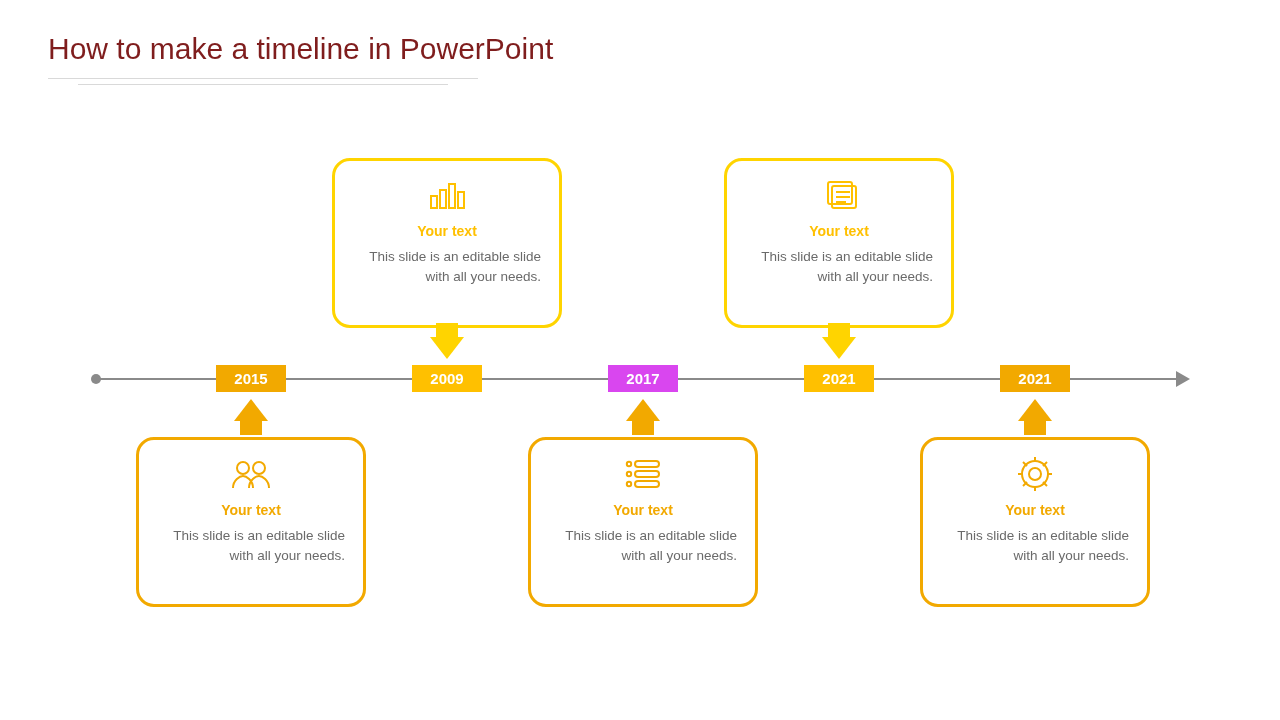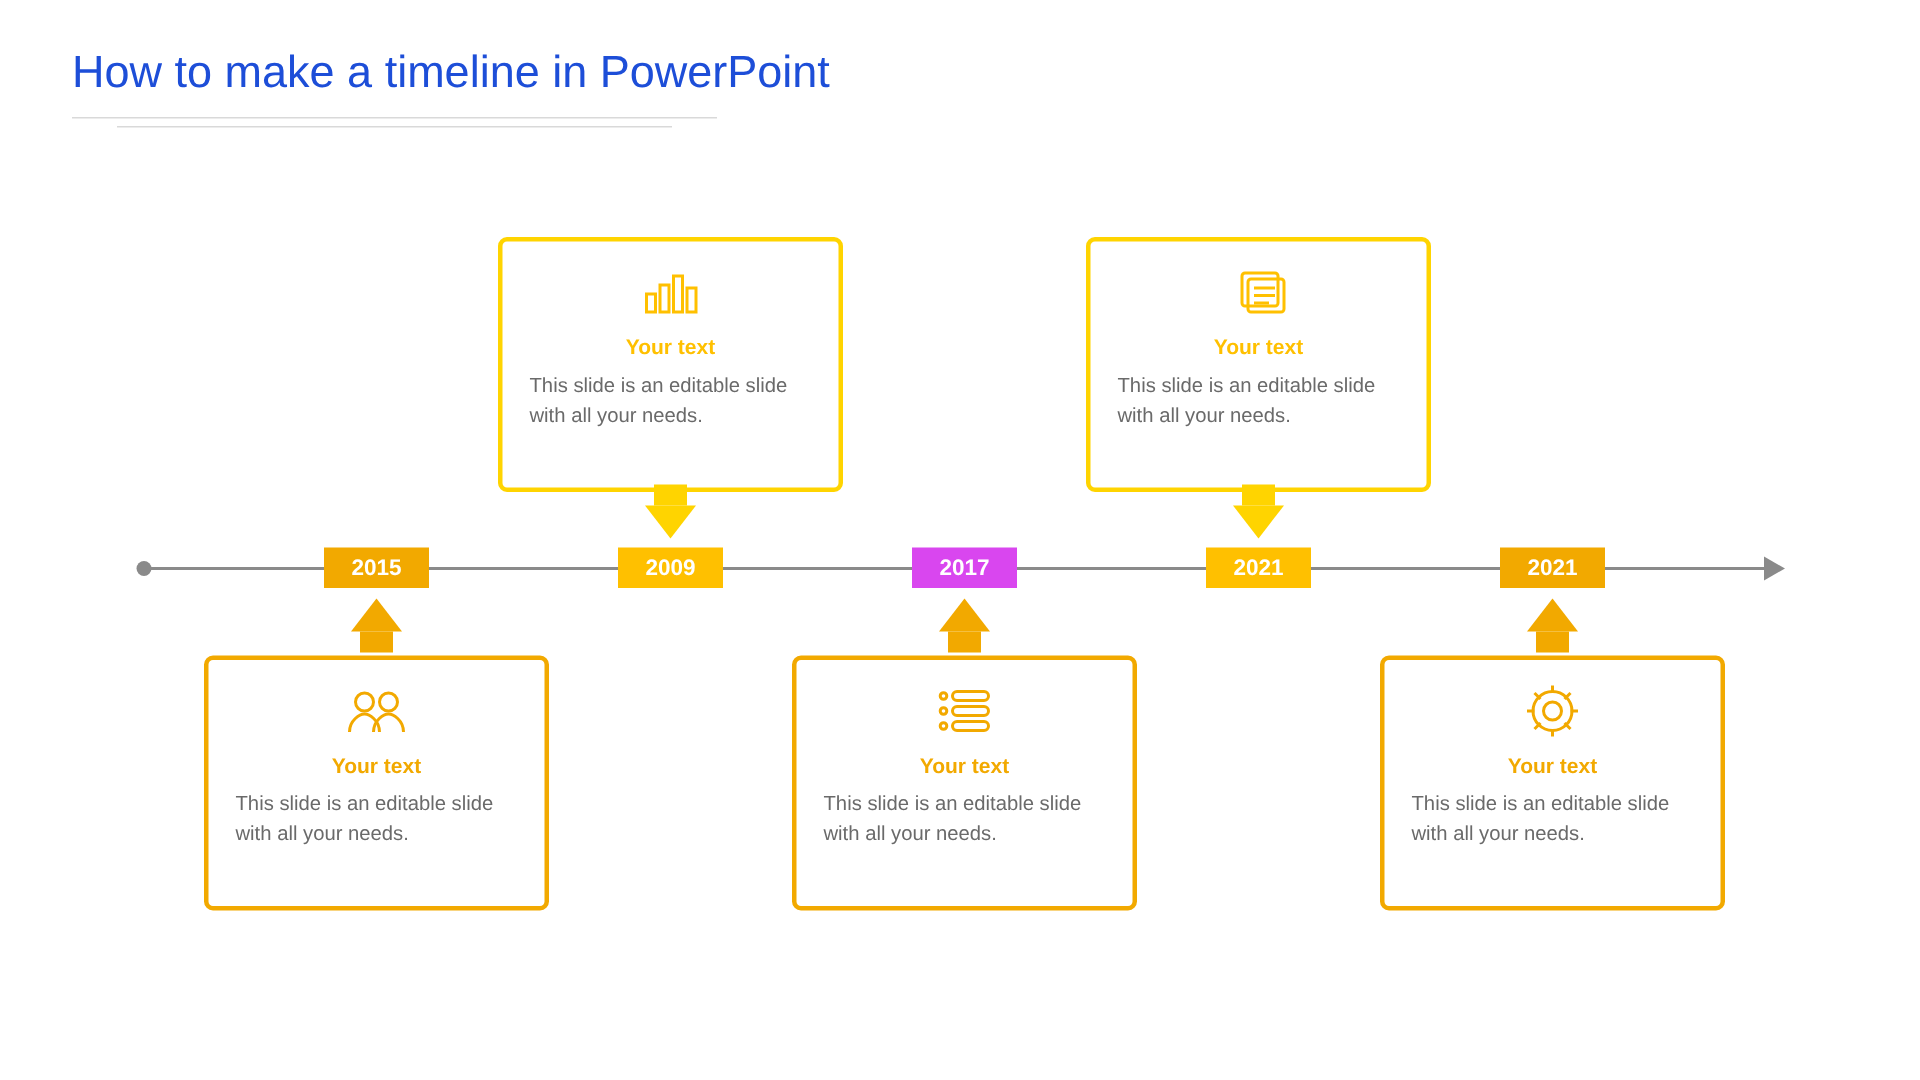--- a/index.html
+++ b/index.html
@@ -1,19 +1,19 @@
 <!DOCTYPE html>
 <html><head>
 <meta charset="utf-8">
 <style>
   * { box-sizing: border-box; margin: 0; padding: 0; }
   html, body { width: 1280px; height: 720px; font-family: "Segoe UI", Arial, sans-serif; background: #fff; overflow: hidden; }
   .slide { position: relative; width: 100%; height: 100%; }
 
-  .title { position: absolute; left: 48px; top: 32px; font-size: 30px; font-weight: 400; color: #1d4ed8; }
+  .title { position: absolute; left: 48px; top: 32px; font-size: 30px; font-weight: 400; color: #7f1d1d; }
   .title-rule-outer { position: absolute; left: 48px; top: 78px; width: 430px; height: 1px; background: #d9d9d9; }
   .title-rule-inner { position: absolute; left: 78px; top: 84px; width: 370px; height: 1px; background: #d9d9d9; }
 
   
   .axis { position: absolute; left: 95px; top: 378px; width: 1085px; height: 2px; background: #8a8a8a; }
   .axis-dot { position: absolute; left: 91px; top: 374px; width: 10px; height: 10px; border-radius: 50%; background: #8a8a8a; }
   .axis-arrow { position: absolute; left: 1176px; top: 371px; width: 0; height: 0; border-top: 8px solid transparent; border-bottom: 8px solid transparent; border-left: 14px solid #8a8a8a; }
 
   .year {
     position: absolute; top: 365px; width: 70px; height: 27px;
@@ -22,27 +22,27 @@
   }
   .y2015 { left: 216px; background: #f2a900; }
   .y2016 { left: 412px; background: #ffc000; }
   .y2017 { left: 608px; background: #d946ef; }
   .y2018 { left: 804px; background: #ffc000; }
   .y2019 { left: 1000px; background: #f2a900; }
 
   
   .card {
     position: absolute; width: 230px; height: 170px;
-    border: 3px solid; border-radius: 6px; background: #fff;
+    border: 3px solid; border-radius: 18px; background: #fff;
     display: flex; flex-direction: column; align-items: center; padding: 14px 18px;
   }
   .card .icon { height: 40px; display: flex; align-items: center; justify-content: center; margin-bottom: 8px; }
   .card .icon svg { stroke-width: 2; }
   .card .heading { font-size: 14px; font-weight: 700; margin-bottom: 8px; }
-  .card .body { font-size: 13.5px; color: #6a6a6a; text-align: left; line-height: 1.45; }
+  .card .body { font-size: 13.5px; color: #6a6a6a; text-align: right; line-height: 1.45; }
 
   
   .arrow {
     position: absolute; width: 0; height: 0;
     border-left: 17px solid transparent; border-right: 17px solid transparent;
   }
   .arrow.down { border-top-width: 22px; border-top-style: solid; }
   .arrow.up   { border-bottom-width: 22px; border-bottom-style: solid; }
   .stem { position: absolute; width: 22px; height: 14px; }
 

